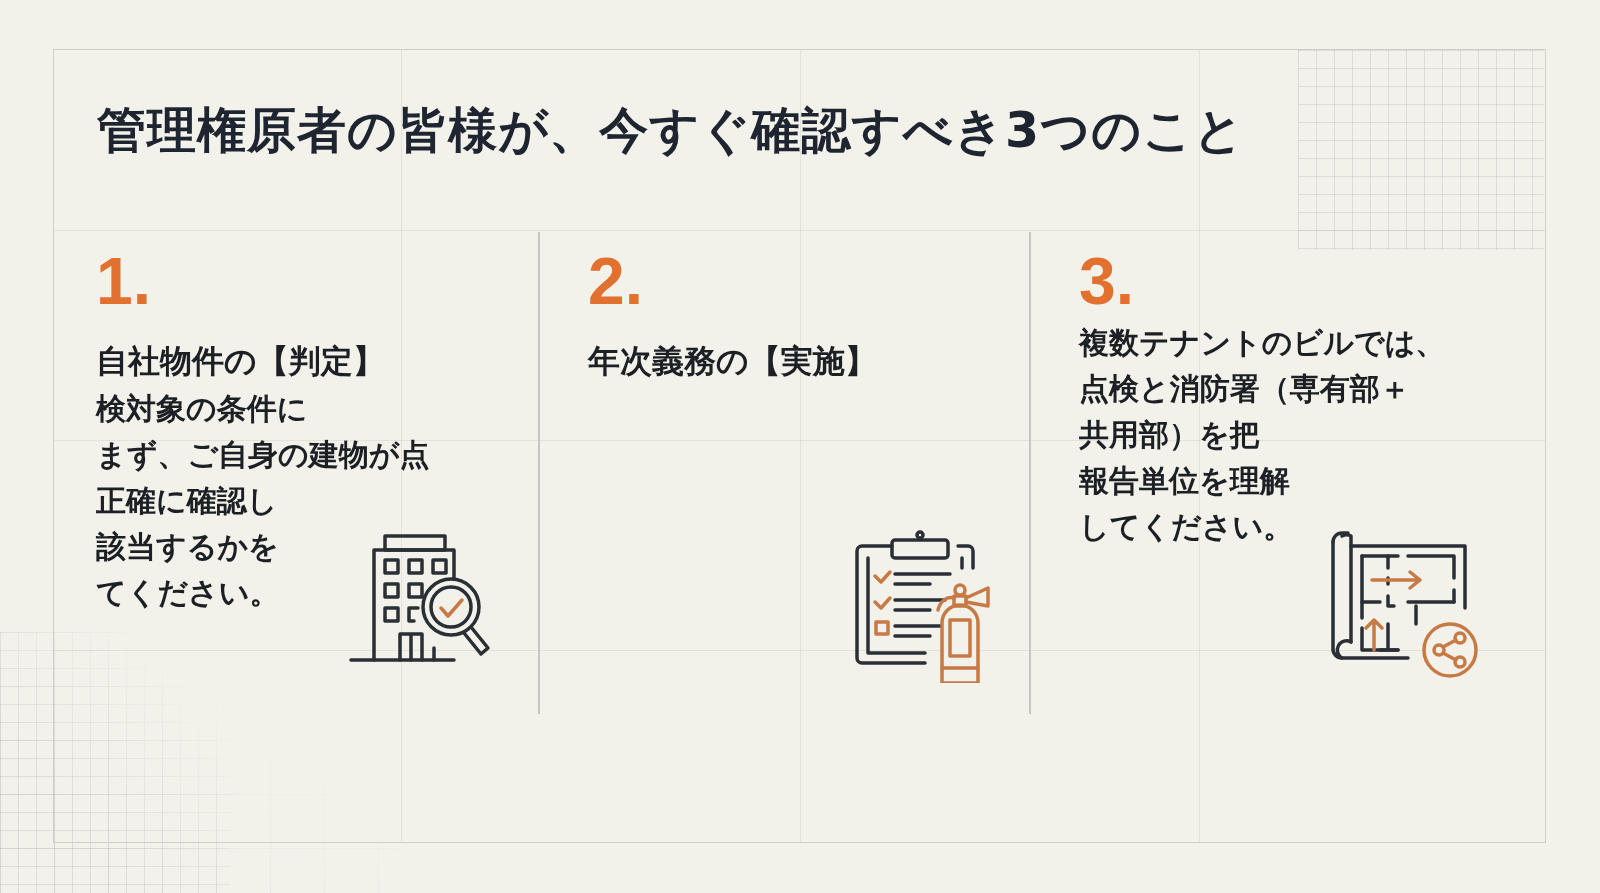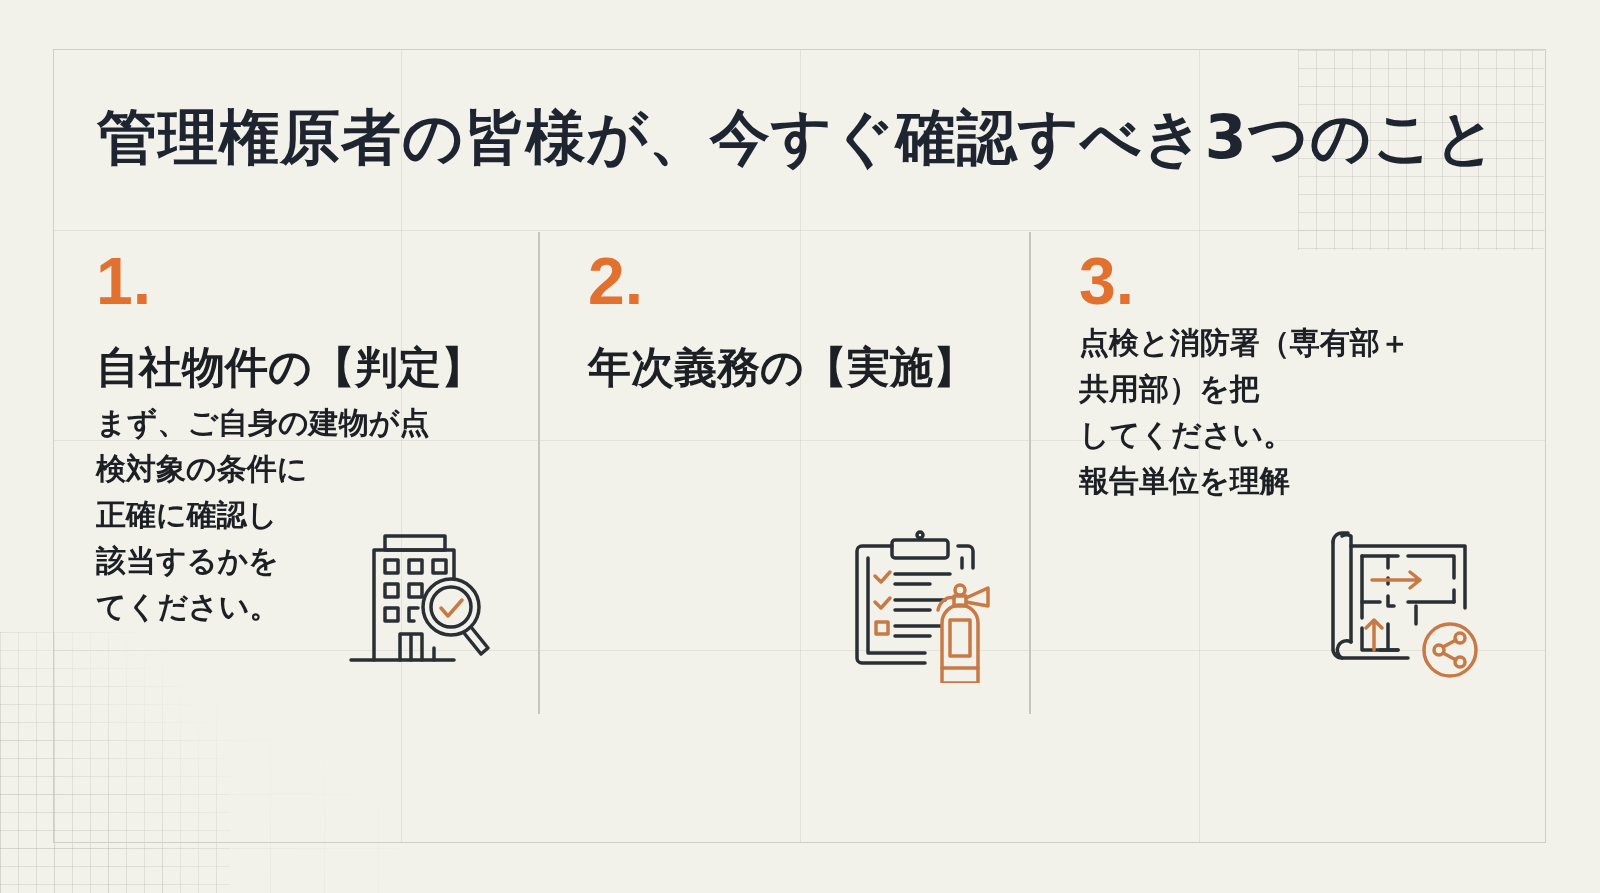--- a/index.html
+++ b/index.html
@@ -30,30 +30,30 @@
     position:absolute; left:53px; top:49px; width:1493px; height:794px;
     border:1.5px solid #cfcfc8; box-sizing:border-box;
     background-image:
       linear-gradient(to right, rgba(180,180,175,0.25) 1px, transparent 1px),
       linear-gradient(to bottom, rgba(180,180,175,0.25) 1px, transparent 1px);
     background-size:399px 210px;
     background-position:347px -30px;
   }
   .title {
     position:absolute; left:97px; top:98px; margin:0;
-    font-size:60px; font-weight:bold; color:#1e2530; letter-spacing:1px;
+    font-size:49px; font-weight:bold; color:#1e2530; letter-spacing:1px;
     white-space:nowrap;
   }
   .divider { position:absolute; top:232px; width:2px; height:482px; background:#c6c6c0; }
   .col { position:absolute; top:240px; width:430px; }
   .num {
     font-size:66px; font-weight:bold; color:#e2702f; line-height:1; margin:8px 0 0 0;
     font-family:"Liberation Sans", sans-serif;
   }
-  .head { font-size:43px; font-weight:bold; margin:28px 0 0 0; line-height:1.2; white-space:nowrap; }
+  .head { font-size:32px; font-weight:bold; margin:28px 0 0 0; line-height:1.2; white-space:nowrap; }
   .body { font-size:30px; font-weight:bold; line-height:46px; margin:6px 0 0 0; }
   .body span { display:block; white-space:nowrap; }
   .icon { position:absolute; }
 </style>
 </head>
 <body>
 
 <div class="grid-deco grid-tr"></div>
 <div class="grid-deco grid-bl"></div>
 <div class="grid-deco grid-bl2"></div>
@@ -62,40 +62,41 @@
 
 <h1 class="title">管理権原者の皆様が、今すぐ確認すべき3つのこと</h1>
 
 <div class="divider" style="left:538px;"></div>
 <div class="divider" style="left:1029px;"></div>
 
 <div class="col" style="left:96px;">
   <div class="num">1.</div>
   <div class="head">自社物件の【判定】</div>
   <div class="body">
+    <span>検対象の条件に</span>
     <span>まず、ご自身の建物が点</span>
-    <span>検対象の条件に</span>
     <span>正確に確認し</span>
     <span>該当するかを</span>
     <span>てください。</span>
   </div>
 </div>
 
 <div class="col" style="left:588px;">
   <div class="num">2.</div>
   <div class="head">年次義務の【実施】</div>
 </div>
 
 <div class="col" style="left:1079px;">
   <div class="num">3.</div>
   <div class="body">
+    <span>複数テナントのビルでは、</span>
     <span>点検と消防署（専有部＋</span>
     <span>共用部）を把</span>
+    <span>報告単位を理解</span>
     <span>してください。</span>
-    <span>報告単位を理解</span>
   </div>
 </div>
 
 <svg class="icon" style="left:348px;top:530px;" width="145" height="135" viewBox="0 0 145 135" fill="none" stroke="#2a2f36" stroke-width="3.5" stroke-linejoin="round" stroke-linecap="round">
   <rect x="37" y="6" width="60" height="14"></rect>
   <path d="M26 130 V20 H106 V60"></path>
   <rect x="37" y="30" width="13" height="13"></rect>
   <rect x="61" y="30" width="13" height="13"></rect>
   <rect x="85" y="30" width="13" height="13"></rect>
   <rect x="37" y="54" width="13" height="13"></rect>

